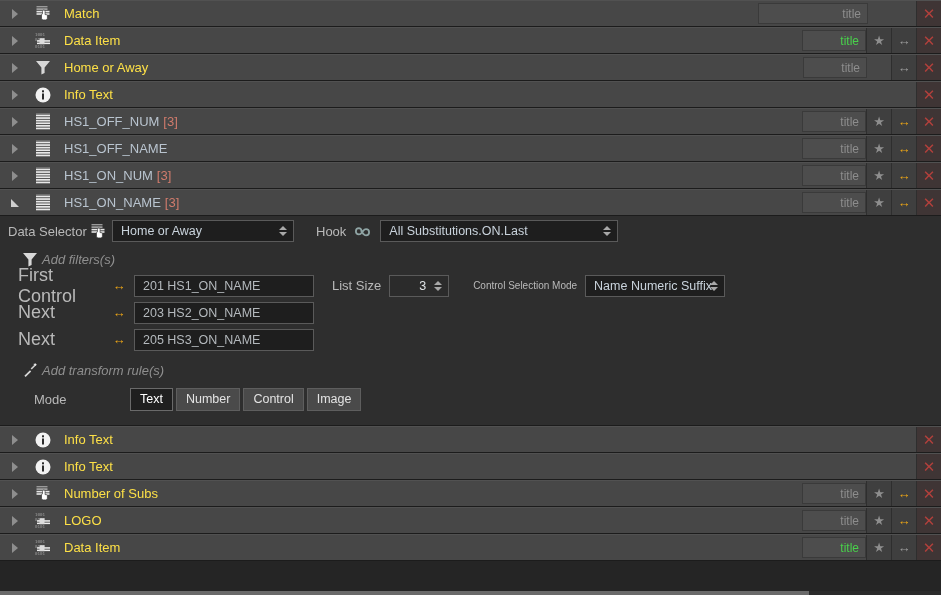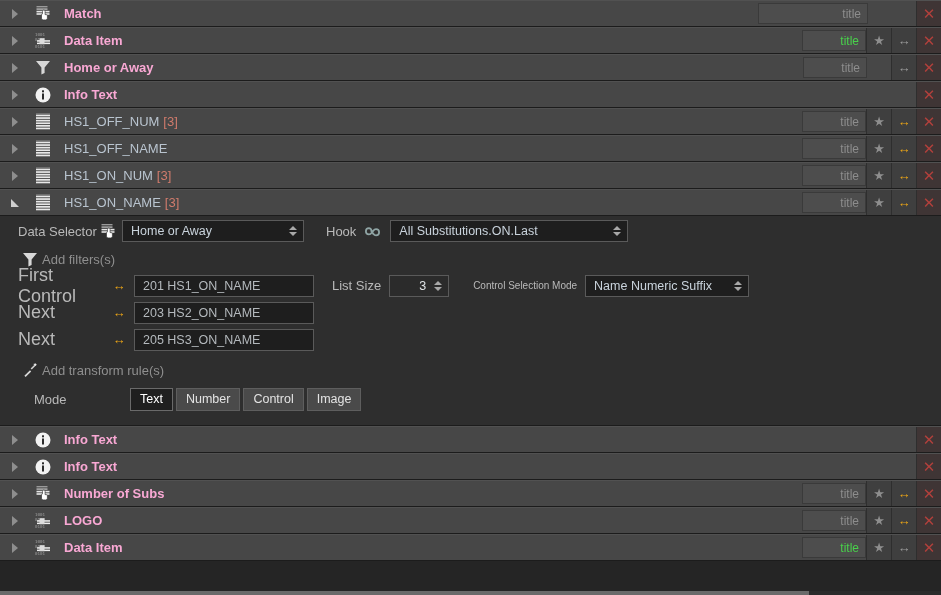--- a/index.html
+++ b/index.html
@@ -55,21 +55,21 @@
   }
   .rowlabel{
     flex:1 1 auto;
     display:flex;align-items:center;
     padding-left:8px;
     color:#b9c4cf;
     font-size:13px;
     white-space:nowrap;overflow:hidden;
   }
   .rowlabel .cnt{color:#d07b6c;margin-left:4px;}
-  .rowlabel.plain{color:#f9a8d4;font-weight:bold;}
+  .rowlabel.plain{color:#fde047;}
 
   
   .rowright{display:flex;align-items:stretch;flex:0 0 auto;}
   .titlebox{
     width:64px;flex:0 0 64px;
     background:#4d4d4d;
     border:1px solid #3a3a3a;
     margin:2px 0;
     display:flex;align-items:center;justify-content:flex-end;
     padding-right:6px;box-sizing:border-box;
@@ -91,21 +91,21 @@
   .arrow-g{color:#9a9a9a;font-size:13px;font-weight:bold;line-height:1;}
   .xmark{color:#b2403c;font-size:15px;font-weight:bold;line-height:1;}
 
   
   .panel{
     background:#2e2e2e;
     border-bottom:1px solid #1c1c1c;
     padding:0 0 10px 0;
     position:relative;
   }
-  .prow{display:flex;align-items:center;height:30px;padding-left:18px;}
+  .prow{display:flex;align-items:center;height:30px;padding-left:8px;}
   .plabel{color:#b9b9b9;font-size:13px;}
   .lbl-ds{width:82px;flex:0 0 82px;}
   .select{
     background:#1e1e1e;
     border:1px solid #5a5a5a;
     height:22px;box-sizing:border-box;
     display:flex;align-items:center;
     padding:0 22px 0 8px;
     color:#c9d3dc;font-size:12.5px;
     position:relative;white-space:nowrap;
@@ -117,21 +117,21 @@
     pointer-events:none;
   }
   .spin i{display:block;width:0;height:0;border-left:4px solid transparent;border-right:4px solid transparent;}
   .spin i.up{border-bottom:4px solid #a8a8a8;}
   .spin i.dn{border-top:4px solid #a8a8a8;}
 
   .icon-ds{margin-right:6px;display:flex;align-items:center;}
   .hooklbl{margin-left:22px;margin-right:8px;color:#b9b9b9;font-size:13px;}
   .hookicon{margin-right:8px;display:flex;align-items:center;}
 
-  .linkrow{display:flex;align-items:center;height:26px;padding-left:18px;}
+  .linkrow{display:flex;align-items:center;height:26px;padding-left:18px;font-style:italic;}
   .linkicon{width:24px;flex:0 0 24px;display:flex;align-items:center;justify-content:center;}
   .linktext{color:#8f8f8f;font-size:13px;cursor:pointer;}
 
   .ctrlrow{display:flex;align-items:center;height:27px;padding-left:18px;}
   .ctrl-lbl{width:86px;flex:0 0 86px;color:#b9b9b9;font-size:18px;}
   .ctrl-arrow{width:30px;flex:0 0 30px;display:flex;align-items:center;justify-content:center;}
   .ctrl-input{
     width:180px;height:22px;box-sizing:border-box;
     background:#1e1e1e;border:1px solid #5a5a5a;
     display:flex;align-items:center;padding:0 8px;
@@ -139,21 +139,21 @@
     cursor:text;
   }
   .ls-lbl{margin-left:18px;margin-right:8px;color:#b9b9b9;font-size:13px;}
   .numbox{
     width:60px;height:22px;box-sizing:border-box;
     background:#2b2b2b;border:1px solid #5a5a5a;
     position:relative;display:flex;align-items:center;justify-content:flex-end;
     padding-right:22px;color:#dfe3e6;font-size:12.5px;
   }
   .csm-lbl{margin-left:24px;margin-right:8px;color:#b9b9b9;font-size:10px;}
-  .csm-sel{width:164px;}
+  .csm-sel{width:140px;}
 
   .moderow{display:flex;align-items:center;height:32px;padding-left:34px;}
   .mode-lbl{width:96px;flex:0 0 96px;color:#b9b9b9;font-size:13px;}
   .segwrap{display:flex;gap:3px;}
   .seg{
     height:23px;box-sizing:border-box;
     padding:0 9px;
     display:flex;align-items:center;justify-content:center;
     background:#4a4a4a;border:1px solid #5e5e5e;
     color:#e3e3e3;font-size:12.5px;cursor:pointer;

